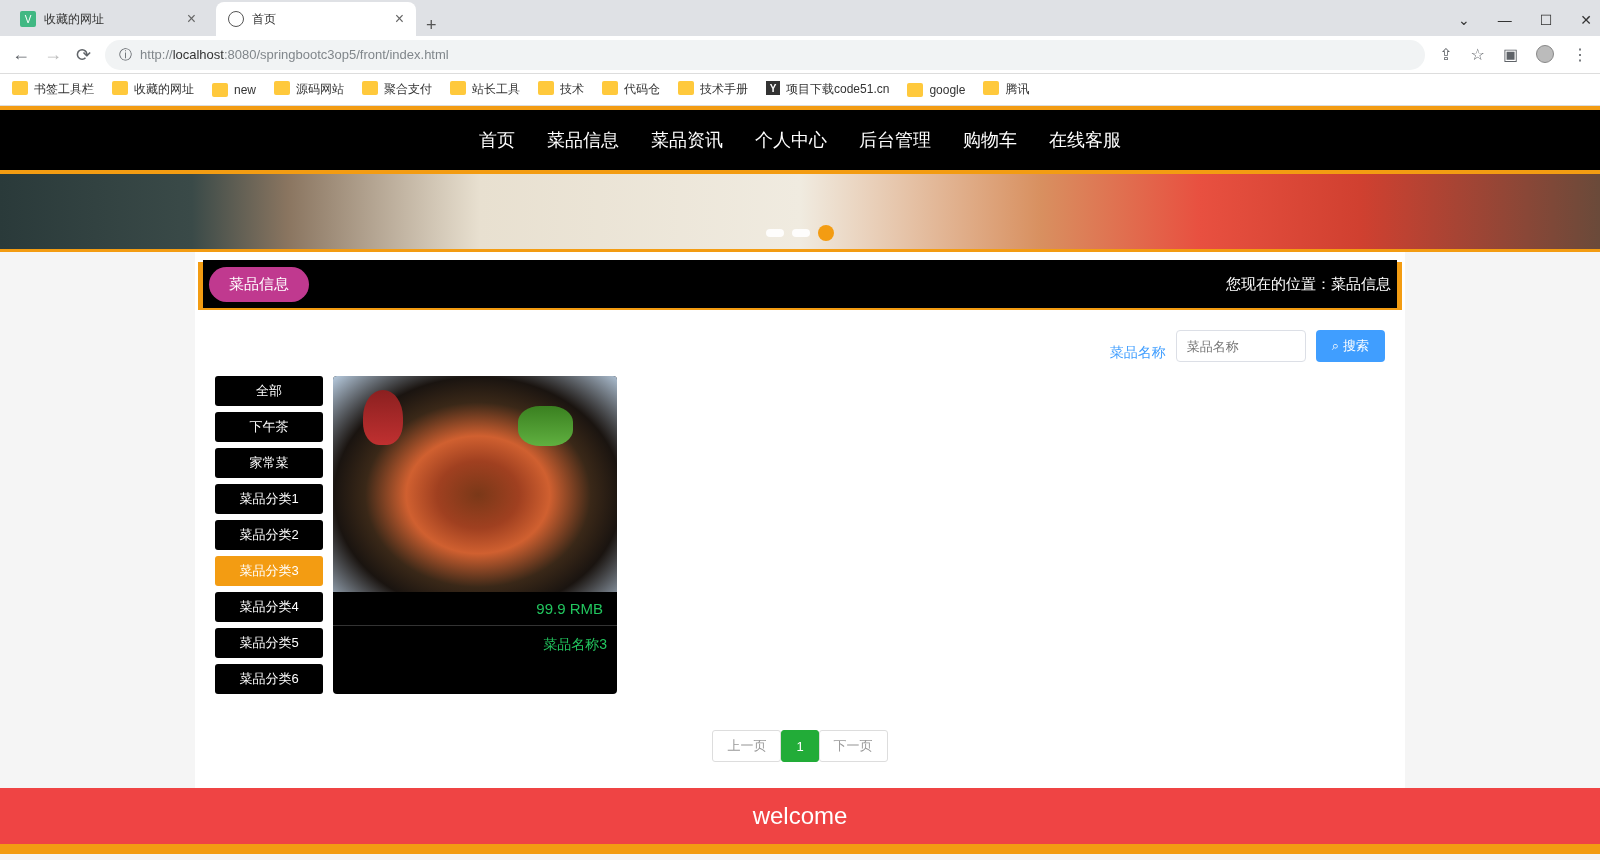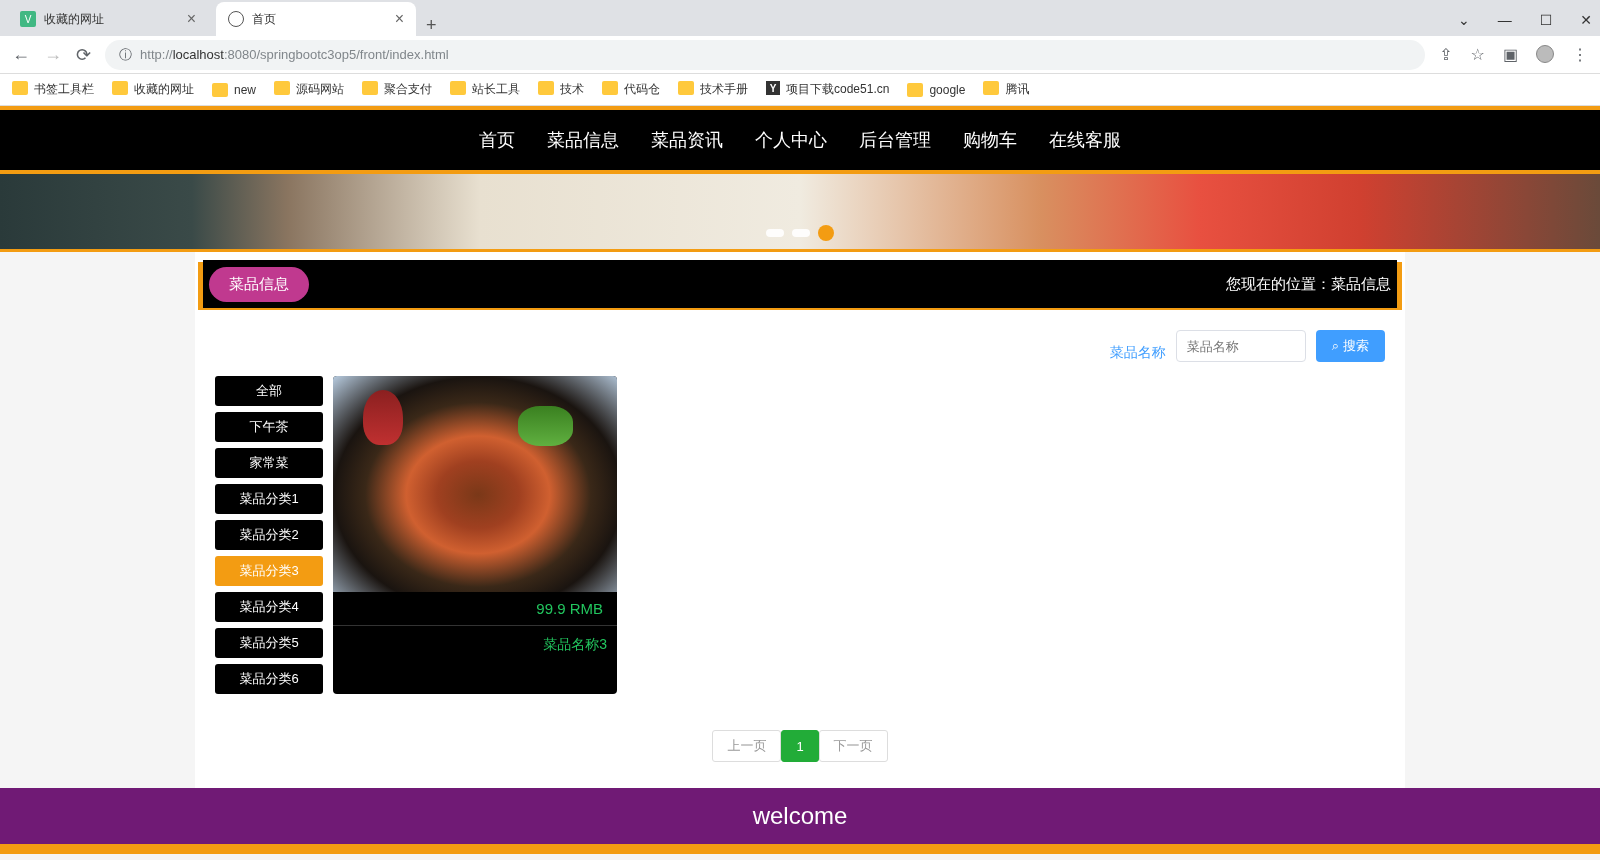--- a/index.html
+++ b/index.html
@@ -45,21 +45,21 @@
 .card{width:284px;background:#000;color:#22c55e;border-radius:4px;overflow:hidden}
 .card-img{width:290px;height:216px;background:radial-gradient(ellipse at 50% 55%,#7a3818 0%,#a04020 20%,#d06030 35%,#3a2818 55%,#1a1410 70%,#b8cce0 100%);position:relative}
 .card-img::before{content:"";position:absolute;top:14px;left:30px;width:40px;height:55px;background:linear-gradient(#8b2020,#c03030);border-radius:50% 50% 40% 40%}
 .card-img::after{content:"";position:absolute;top:30px;right:50px;width:55px;height:40px;background:linear-gradient(#3a8020,#60b040);border-radius:40%}
 .card-price{text-align:right;padding:8px 14px;font-size:15px}
 .card-name{text-align:right;padding:10px;font-size:14px;border-top:1px solid #333}
 .overlay-text{position:absolute;top:400px;left:490px;color:#e60000;font-size:34px;font-family:"SimSun",serif;letter-spacing:2px;font-weight:500}
 .pagination{display:flex;justify-content:center;gap:0;padding:16px 0 26px}
 .page-btn{border:1px solid #ddd;background:#fff;color:#999;padding:6px 14px;font-size:13px;border-radius:3px}
 .page-btn.active{background:#22ac38;color:#fff;border-color:#22ac38}
-.footer-top{background:#701a75;color:#fff;text-align:center;font-size:24px;padding:14px 0}
+.footer-top{background:#ef4444;color:#fff;text-align:center;font-size:24px;padding:14px 0}
 .footer-line{height:10px;background:#f39c12}
 .avatar{width:18px;height:18px;border-radius:50%;background:#bbb;border:1px solid #888}
 </style>
 </head>
 <body>
 
 <div class="chrome-top">
   <div class="tab">
     <span class="tab-icon">V</span>
     <span>收藏的网址</span>

